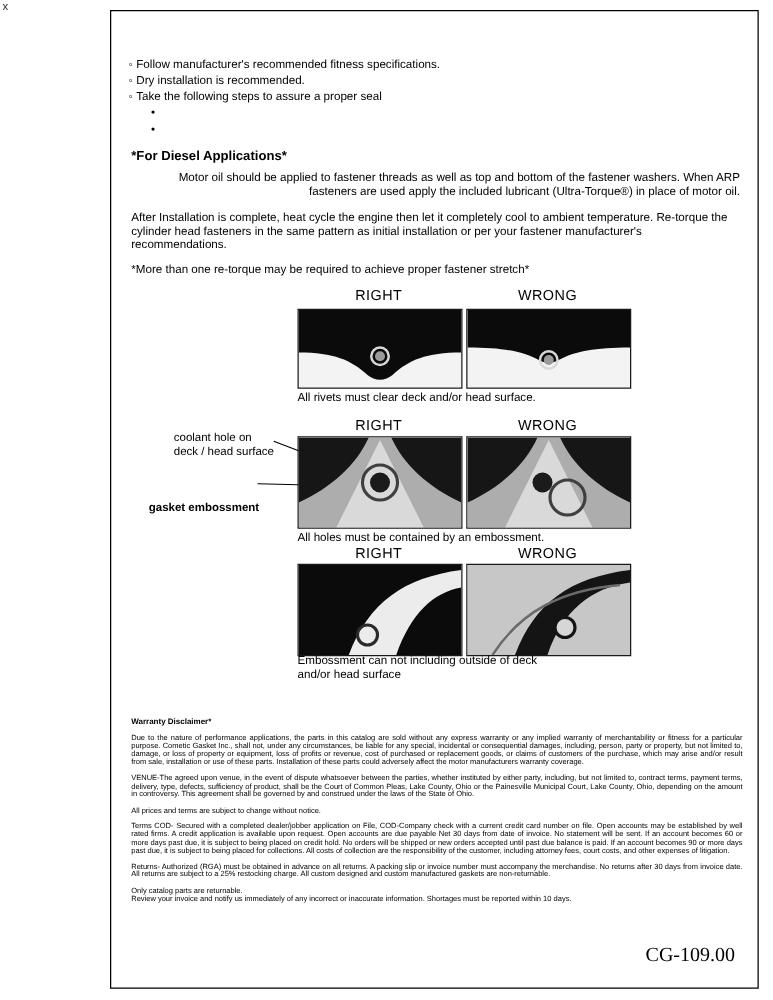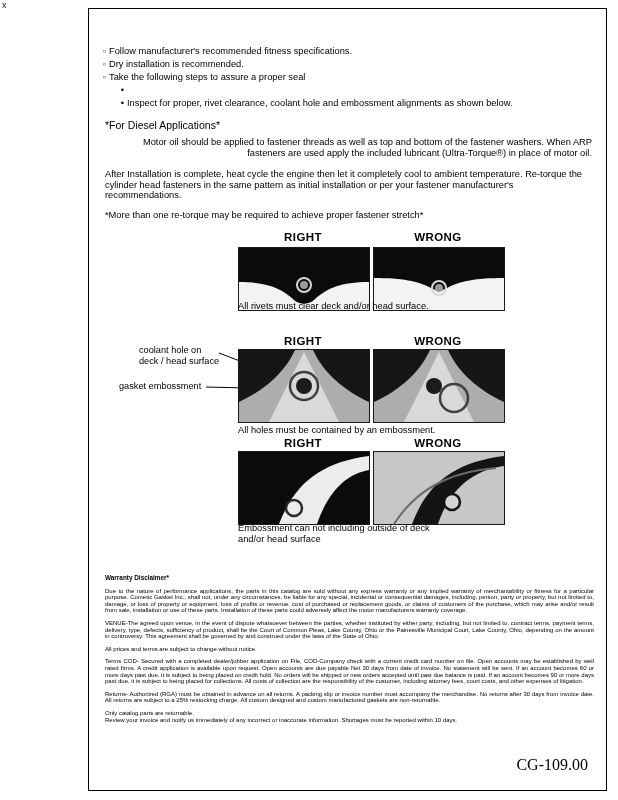--- a/index.html
+++ b/index.html
@@ -14,42 +14,42 @@
   }
   .abs { position:absolute; }
   .title {
     left:16px; top:12px; font-size:12.5px; font-weight:bold;
     text-decoration:underline; white-space:nowrap;
   }
   .tips { left:11px; top:36px; font-size:9.3px; line-height:13px; width:490px; }
   .tip { display:flex; }
   .tip .glyph { width:9px; flex:0 0 9px; text-align:center; }
   .tip.sub { margin-left:18px; }
-  .diesel-heading { left:16px; top:110px; font-size:10.5px; font-weight:normal; }
+  .diesel-heading { left:16px; top:110px; font-size:10.5px; font-weight:bold; }
   .body-p { left:16px; font-size:9.3px; line-height:10.6px; width:487px; }
   .p1 { top:128px;text-align:right; }
   .p2 { top:160px; }
   .note { top:201px; }
-  .col-label { width:130px; text-align:center; font-size:11.5px; letter-spacing:0.4px;font-weight:bold; }
+  .col-label { width:130px; text-align:center; font-size:11.5px; letter-spacing:0.4px; }
   .col-left { left:149px; }
   .col-right { left:284px; }
   .img { width:130px; border:1px solid #1a1a1a; box-sizing:content-box; line-height:0; }
   .r1 { top:238px; }
   .r1l { top:222px; }
   .r2 { top:340px; }
   .r2l { top:326px; }
   .r3 { top:442px; }
   .r3l { top:428px; }
   .caption { left:149px; font-size:9.3px; }
-  .cap1 { top:292px; }
+  .cap1 { top:304px; }
   .cap2 { top:416px; }
   .cap3 { top:514px; line-height:11px; }
   .pointer-label { font-size:9.2px; line-height:10.5px; }
   .coolant-label { left:50px; top:336px; }
-  .embossment-label { left:30px; top:372px; }
+  .embossment-label { left:30px; top:392px;font-weight:bold; }
   .leader-svg { left:0; top:326px; pointer-events:none; }
   .legal { left:16px; top:566px; width:489px; font-size:6px; line-height:6.6px; text-align:justify; }
   .legal .lg-h { font-size:6.4px; font-weight:bold; margin:0 0 6px 0; text-align:left; }
   .legal p { margin:0 0 6px 0; }
   .legal p.tight { margin:0; }
   .page-code {
     right:18px; bottom:16px; font-size:16px;
     font-family:"Liberation Serif", serif;
   }
 </style>
@@ -73,21 +73,20 @@
       </div>
       <div class="tip">
         <span class="glyph">◦</span>
         <span>Take the following steps to assure a proper seal</span>
       </div>
       <div class="tip sub">
         <span class="glyph">•</span>
       </div>
       <div class="tip sub">
         <span class="glyph">•</span>
-        <span>Inspect for proper, rivet clearance, coolant hole and embossment alignments as shown below.</span>
       </div>
     </div>
 
     <div class="abs diesel-heading">*For Diesel Applications*</div>
     <div class="abs body-p p1">Motor oil should be applied to fastener threads as well as top and bottom of the fastener washers. When ARP fasteners are used apply the included lubricant (Ultra-Torque®) in place of motor oil.</div>
     <div class="abs body-p p2">After Installation is complete, heat cycle the engine then let it completely cool to ambient temperature. Re-torque the cylinder head fasteners in the same pattern as initial installation or per your fastener manufacturer's recommendations.</div>
     <div class="abs body-p note">*More than one re-torque may be required to achieve proper fastener stretch*</div>
 
     <div class="abs col-label col-left r1l">RIGHT</div>
     <div class="abs col-label col-right r1l">WRONG</div>

